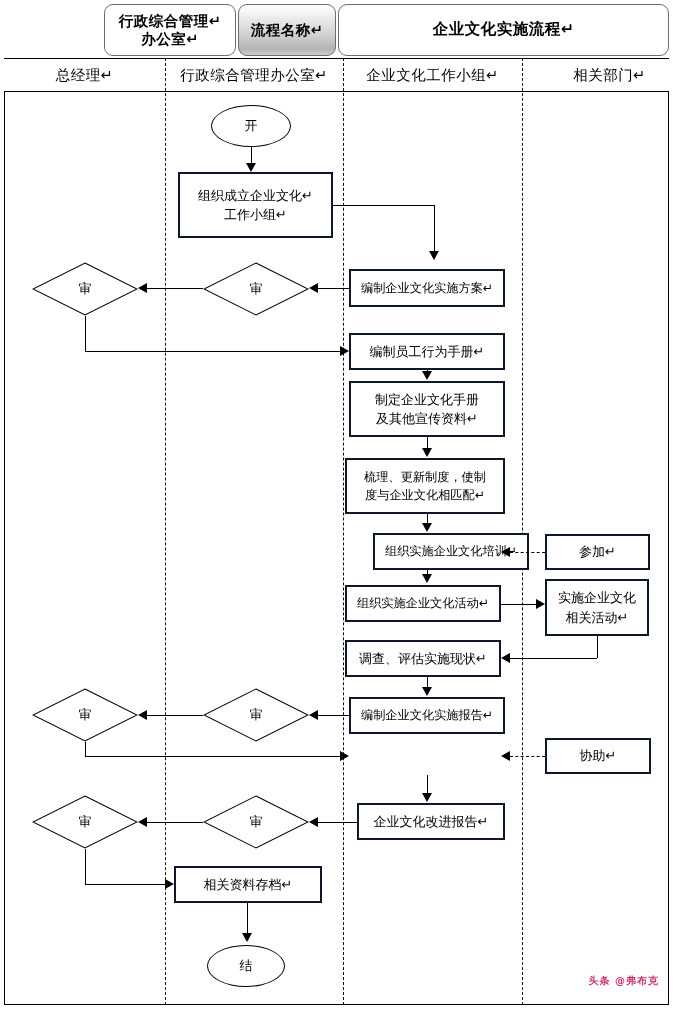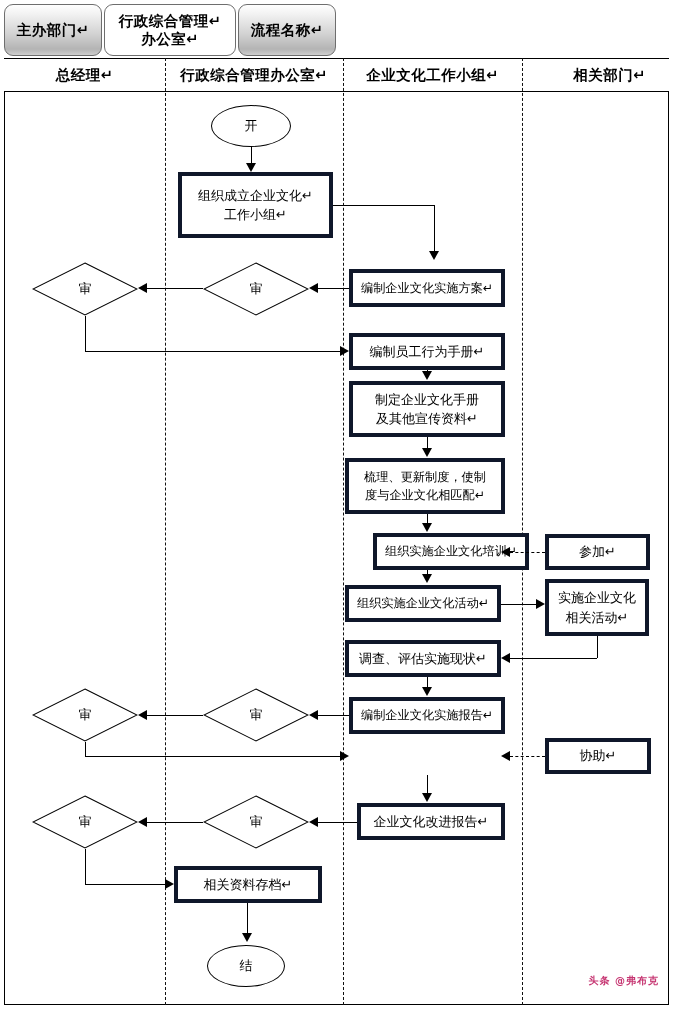--- a/index.html
+++ b/index.html
@@ -55,21 +55,21 @@
     left:4px; top:58px;
     width:665px; height:34px;
     border-top:1px solid #000;
     border-bottom:1px solid #000;
     box-sizing:border-box;
   }
   .lane-label{
     position:absolute;
     top:0; height:33px;
     display:flex; align-items:center; justify-content:center;
-    font-size:14.5px; font-weight:bold; color:#000;
+    font-size:14.5px; font-weight:normal; color:#000;
     letter-spacing:.5px;
   }
   #lane-0{ left:0px;   width:161px; }
   #lane-1{ left:161px; width:178px; }
   #lane-2{ left:339px; width:179px; }
   #lane-3{ left:532px; width:147px; }
 
   
   #body-frame{
     position:absolute;
@@ -99,21 +99,21 @@
     align-items:center;
     justify-content:center;
     text-align:center;
     color:#000;
     background:#fff;
     font-size:13px;
     line-height:1.5;
     letter-spacing:0px;
   }
   .proc{
-    border:4px solid #0f172a;
+    border:2px solid #0f172a;
   }
   .term{
     border:1px solid #000;
     border-radius:50%;
   }
   .decision{
     background:transparent;
     border:none;
   }
   .decision .dia-shape{
@@ -170,32 +170,32 @@
     letter-spacing:1px;
     opacity:.88;
   }
 </style>
 </head>
 <body>
 
 <div id="page">
 
   <div id="header">
-    <div class="tab filled" id="tab-dept">
-      <span>主办部门↵</span>
-    </div>
     <div class="tab plain" id="tab-office">
       <span>
         <span>行政综合管理↵</span><br>
         <span>办公室↵</span>
       </span>
     </div>
     <div class="tab filled" id="tab-pname">
       <span>流程名称↵</span>
     </div>
+    <div class="tab plain" id="tab-title">
+      <span>企业文化实施流程↵</span>
+    </div>
   </div>
 
   <div id="lane-head">
     <div class="lane-label" id="lane-0">
       <span>总经理↵</span>
     </div>
     <div class="lane-label" id="lane-1">
       <span>行政综合管理办公室↵</span>
     </div>
     <div class="lane-label" id="lane-2">

